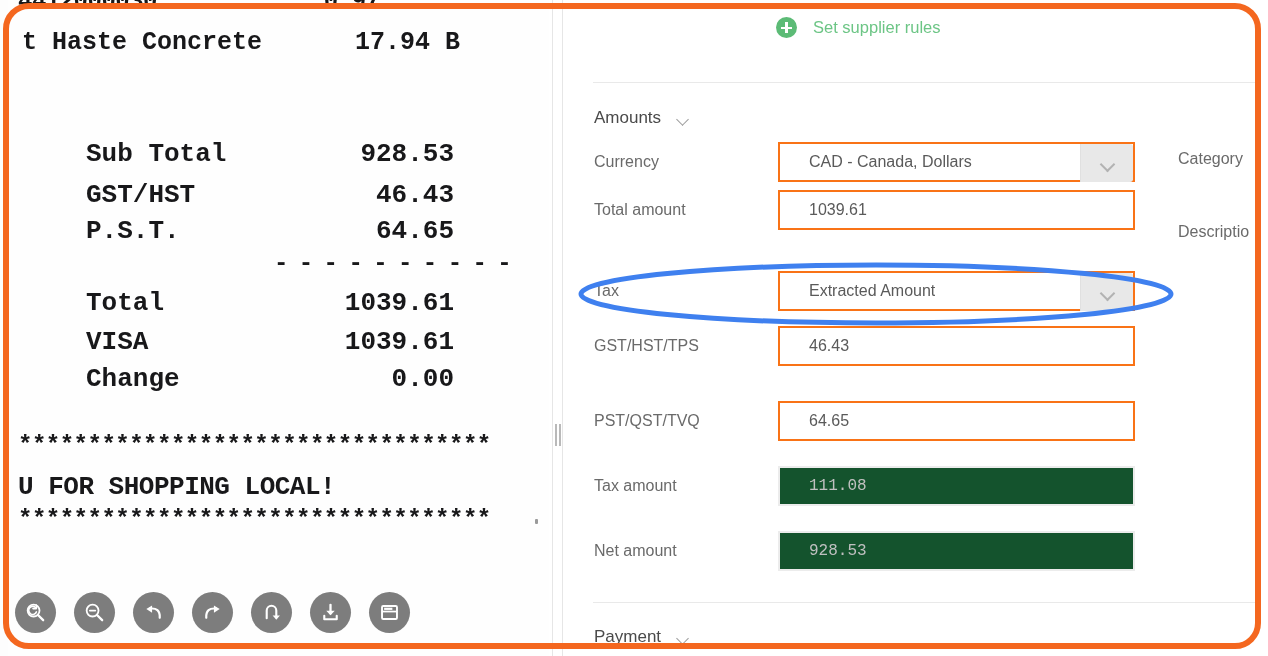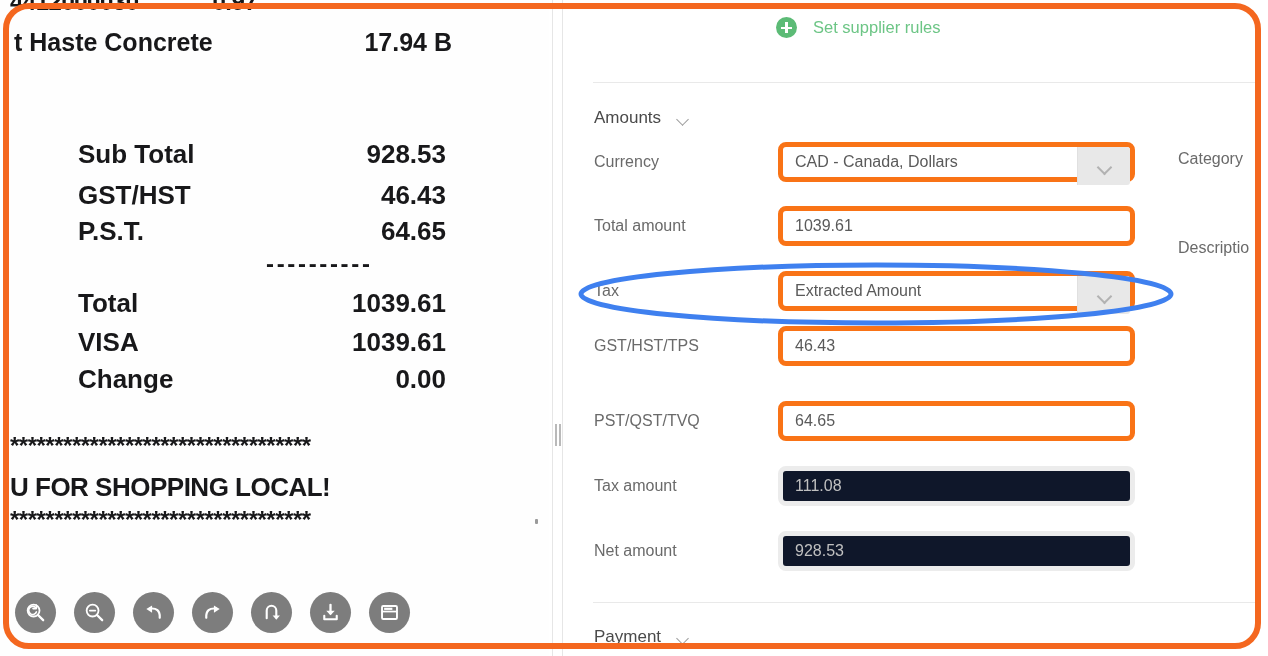--- a/index.html
+++ b/index.html
@@ -35,26 +35,26 @@
     position: absolute;
     left: 0;
     top: 0;
     width: 552px;
     height: 656px;
     background: #fdfdfd;
     overflow: hidden;
   }
   .receipt {
     position: absolute;
-    left: 0;
+    left: 8px;
     top: 0;
     width: 552px;
     height: 656px;
     background: #fefefe;
-    font-family: Liberation Sans, sans-serif;
+    font-family: Liberation Mono, monospace;
     color: #18181a;
     padding-left: 27px;
   }
   .rc-line {
     position: absolute;
     white-space: pre;
     font-weight: 700;
     letter-spacing: -0.5px;
   }
   .rc-clip-top {
@@ -255,32 +255,34 @@
     left: 27px;
     font-size: 16px;
     color: #6a6a6a;
     white-space: nowrap;
   }
   .field-box {
     position: absolute;
     left: 211px;
     width: 357px;
     height: 40px;
-    border: 5px solid #f97316;
-    border-radius: 8px;
+    border: 2px solid #f97316;
+    border-radius: 0;
     background: #ffffff;
     box-sizing: border-box;
     display: flex;
     align-items: center;
     cursor: text;
+    padding-left: 17px;
   }
   .field-box.disabled {
-    background: #0f172a;
+    background: #14532d;
     border-color: #ececec;
     cursor: default;
+    font-family: Liberation Mono, monospace;
   }
   .field-value {
     padding-left: 12px;
     font-size: 16px;
     color: #5a5a5a;
     white-space: nowrap;
     overflow: hidden;
   }
   .field-value.muted { color: #c0c0c0; }
   .dropdown-btn {
@@ -482,21 +484,21 @@
       <span class="field-label">Currency</span>
       <span class="field-box">
         <span class="field-value">CAD - Canada, Dollars</span>
         <span class="dropdown-btn">
           <span class="dd-chev"></span>
         </span>
       </span>
       <span class="right-label" style="top:8px;">Category</span>
     </div>
 
-    <div class="field-row" style="top:206px;text-align:right;">
+    <div class="field-row" style="top:190px;text-align:right;">
       <span class="field-label">Total amount</span>
       <span class="field-box">
         <span class="field-value">1039.61</span>
       </span>
       <span class="right-label" style="top:33px;">Descriptio</span>
     </div>
 
     <div class="field-row" style="top:271px;">
       <span class="field-label">Tax</span>
       <span class="field-box">

